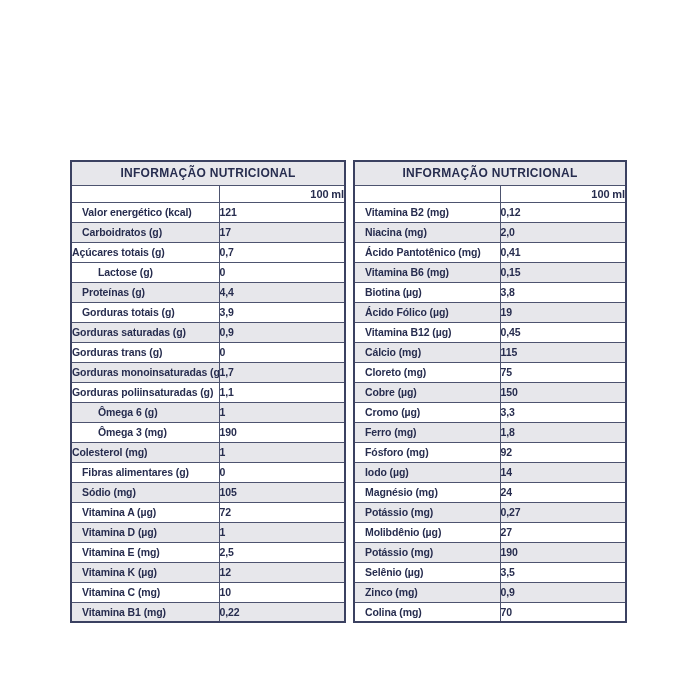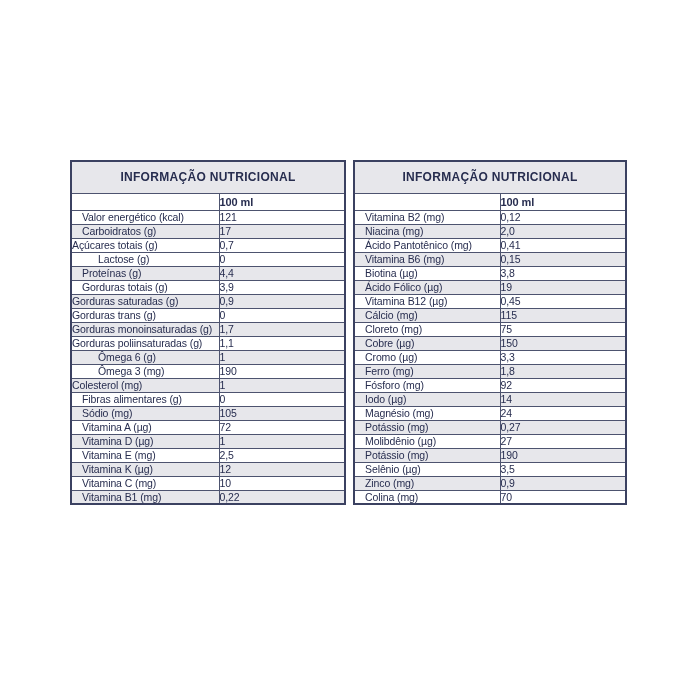--- a/index.html
+++ b/index.html
@@ -30,35 +30,35 @@
   }
   table.ntable th, table.ntable td{
     border:1px solid var(--border);
     font-size:10.5px;
     letter-spacing:-0.1px;
     vertical-align:middle;
     overflow:hidden;
     white-space:nowrap;
   }
   tr.title-row th{
-    height:32px;
+    height:24px;
     background:var(--header-bg);
     font-size:12px;
     font-weight:bold;
     text-align:center;
     letter-spacing:0.3px;
   }
   tr.unit-row th{
     height:17px;
     background:#ffffff;
     font-weight:bold;
     font-size:11px;
-    text-align:left;
-  }
-  tbody tr{height:14px;background:#ffffff;}
+    text-align:right;
+  }
+  tbody tr{height:20px;background:#ffffff;font-weight:bold;}
   tbody tr.alt{background:var(--row-alt);margin-left:20px;}
   td.label{text-align:left;}
   td.value{text-align:left;}
   td.ind0{padding-left:10px;}
   td.ind1{padding-left:0;}
   td.ind2{padding-left:26px;}
 </style>
 </head>
 <body>
 

